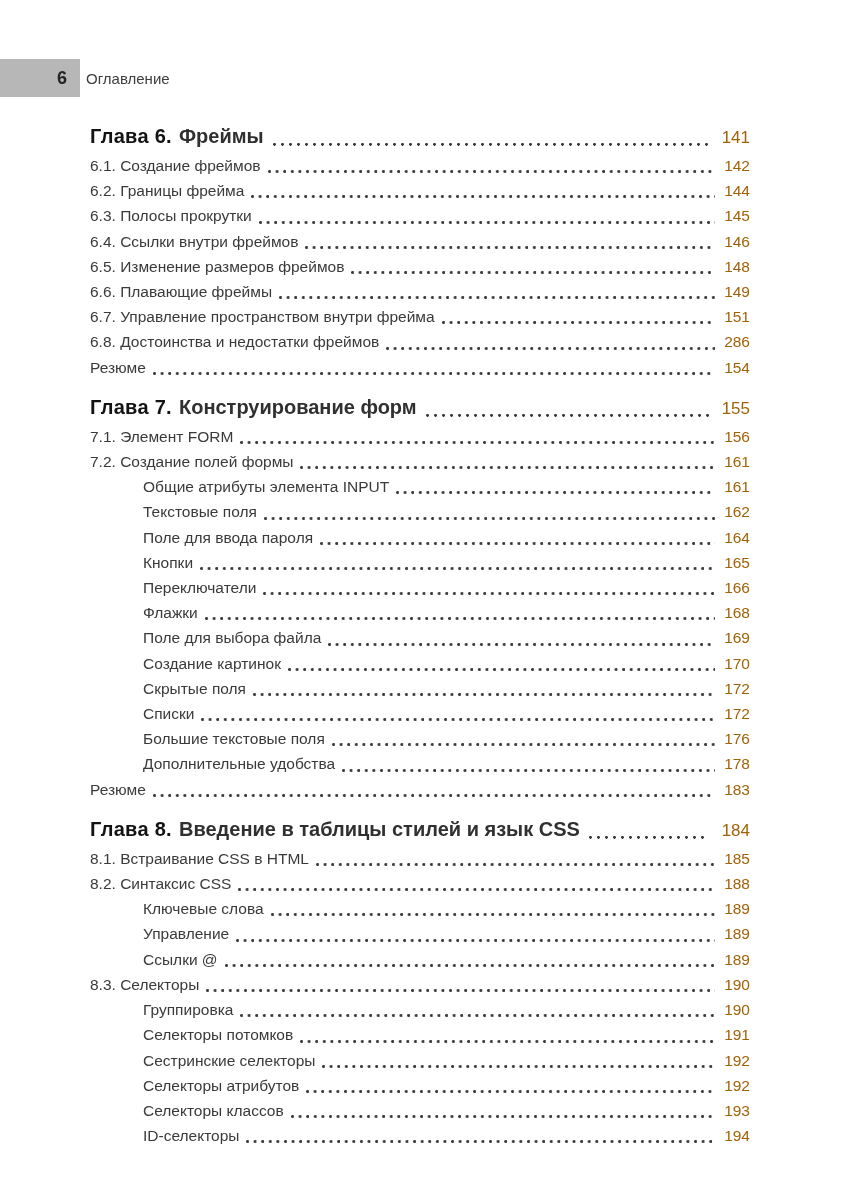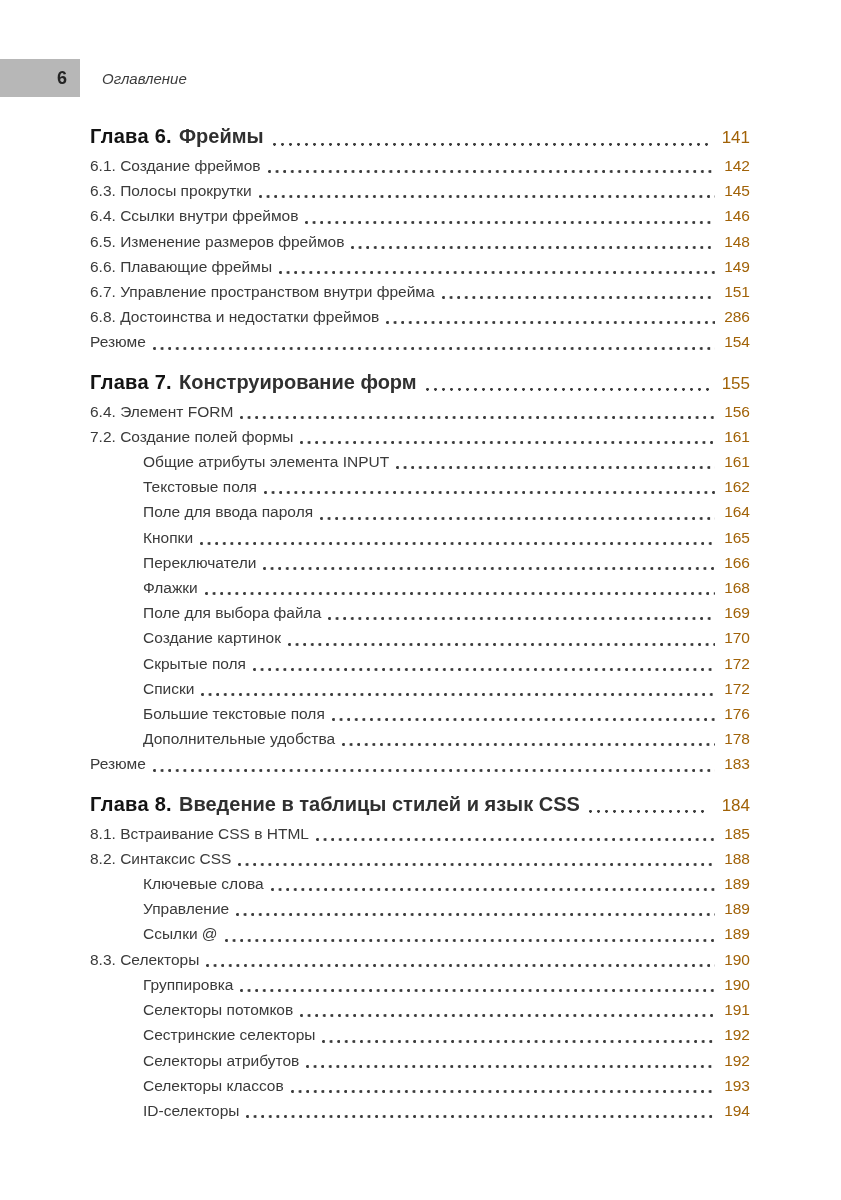--- a/index.html
+++ b/index.html
@@ -34,28 +34,27 @@
     display: flex;
     align-items: center;
     justify-content: flex-end;
     padding-right: 13px;
     font-size: 18px;
     font-weight: bold;
     color: #242424;
   }
   .running-title {
     position: absolute;
-    left: 102px;
+    left: 86px;
     top: 0;
     height: 38px;
     display: flex;
     align-items: center;
     font-size: 15px;
     color: #3d3d3d;
-    font-style: italic;
   }
   
   .toc {
     position: absolute;
     left: 90px;
     right: 91px;
     top: 121px;
   }
   .toc-chapter {
     display: flex;
@@ -124,20 +123,25 @@
       <span class="ch-title">Фреймы</span>
       <span class="leader"></span>
       <span class="page-num">141</span>
     </div>
     <div class="toc-row">
       <span class="entry-title">6.1. Создание фреймов</span>
       <span class="leader"></span>
       <span class="page-num">142</span>
     </div>
     <div class="toc-row">
+      <span class="entry-title">6.2. Границы фрейма</span>
+      <span class="leader"></span>
+      <span class="page-num">144</span>
+    </div>
+    <div class="toc-row">
       <span class="entry-title">6.3. Полосы прокрутки</span>
       <span class="leader"></span>
       <span class="page-num">145</span>
     </div>
     <div class="toc-row">
       <span class="entry-title">6.4. Ссылки внутри фреймов</span>
       <span class="leader"></span>
       <span class="page-num">146</span>
     </div>
     <div class="toc-row">
@@ -165,21 +169,21 @@
       <span class="leader"></span>
       <span class="page-num">154</span>
     </div>
     <div class="toc-chapter">
       <span class="ch-label">Глава 7.</span>
       <span class="ch-title">Конструирование форм</span>
       <span class="leader"></span>
       <span class="page-num">155</span>
     </div>
     <div class="toc-row">
-      <span class="entry-title">6.4. Элемент FORM</span>
+      <span class="entry-title">7.1. Элемент FORM</span>
       <span class="leader"></span>
       <span class="page-num">156</span>
     </div>
     <div class="toc-row">
       <span class="entry-title">7.2. Создание полей формы</span>
       <span class="leader"></span>
       <span class="page-num">161</span>
     </div>
     <div class="toc-row lvl2">
       <span class="entry-title">Общие атрибуты элемента INPUT</span>

